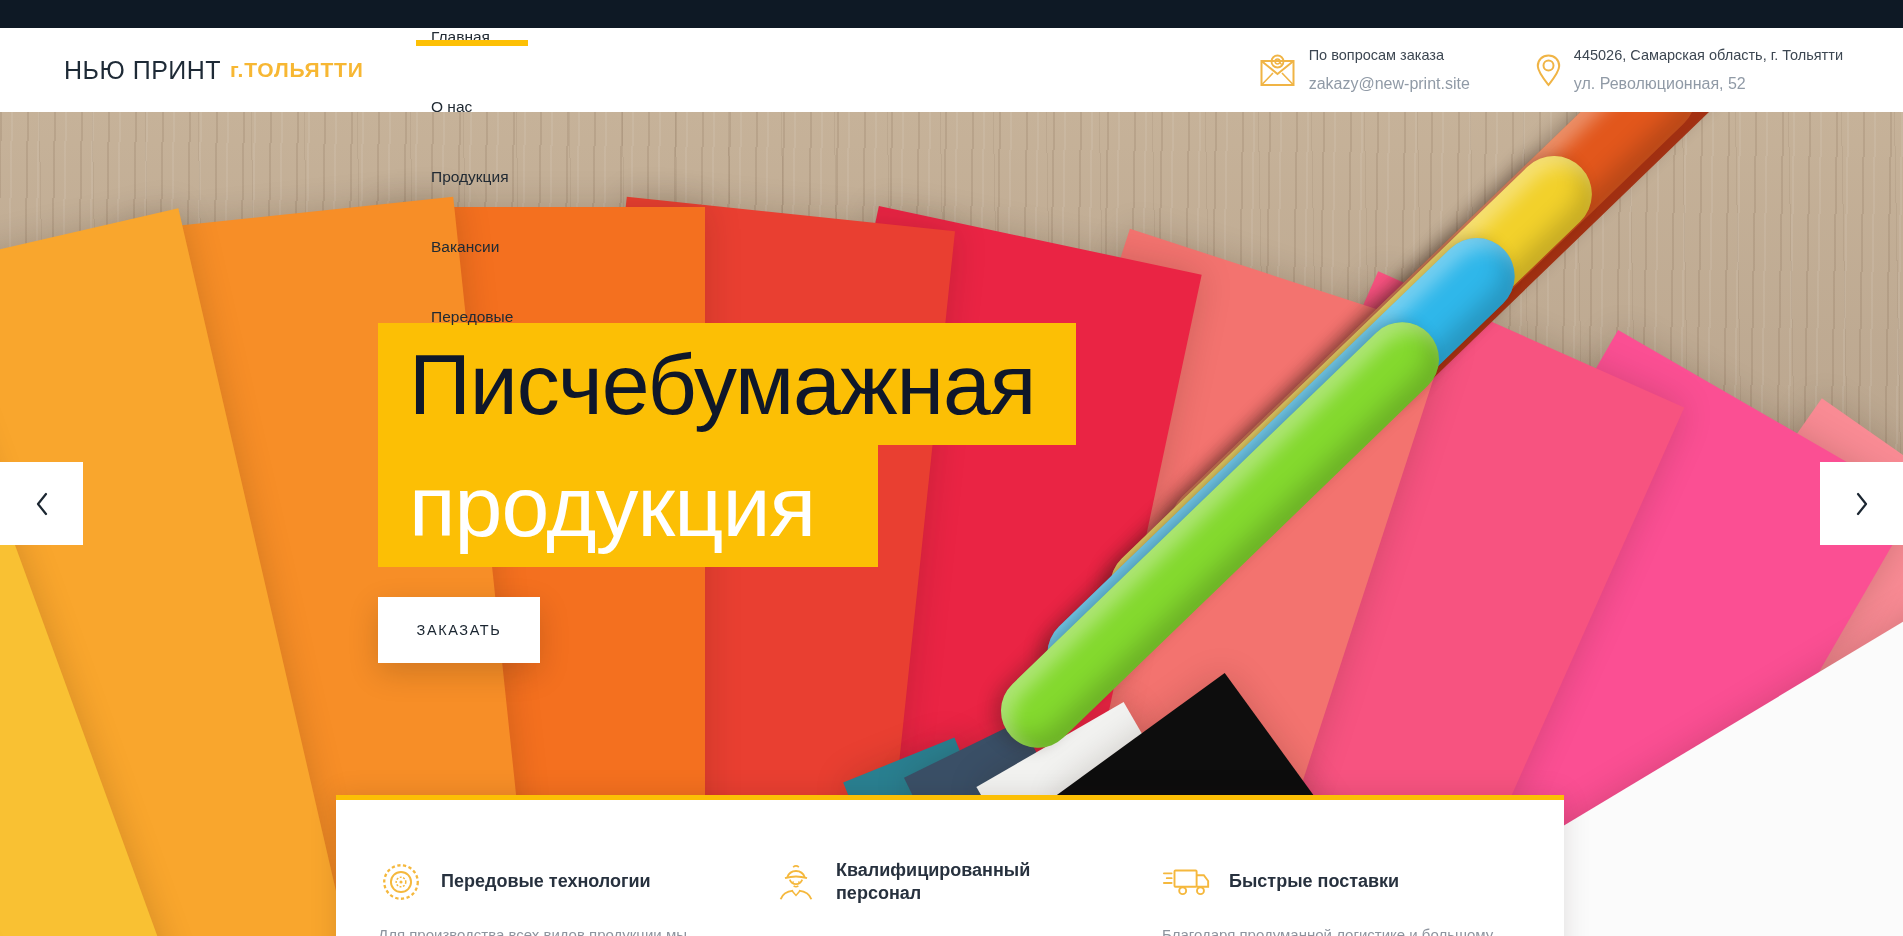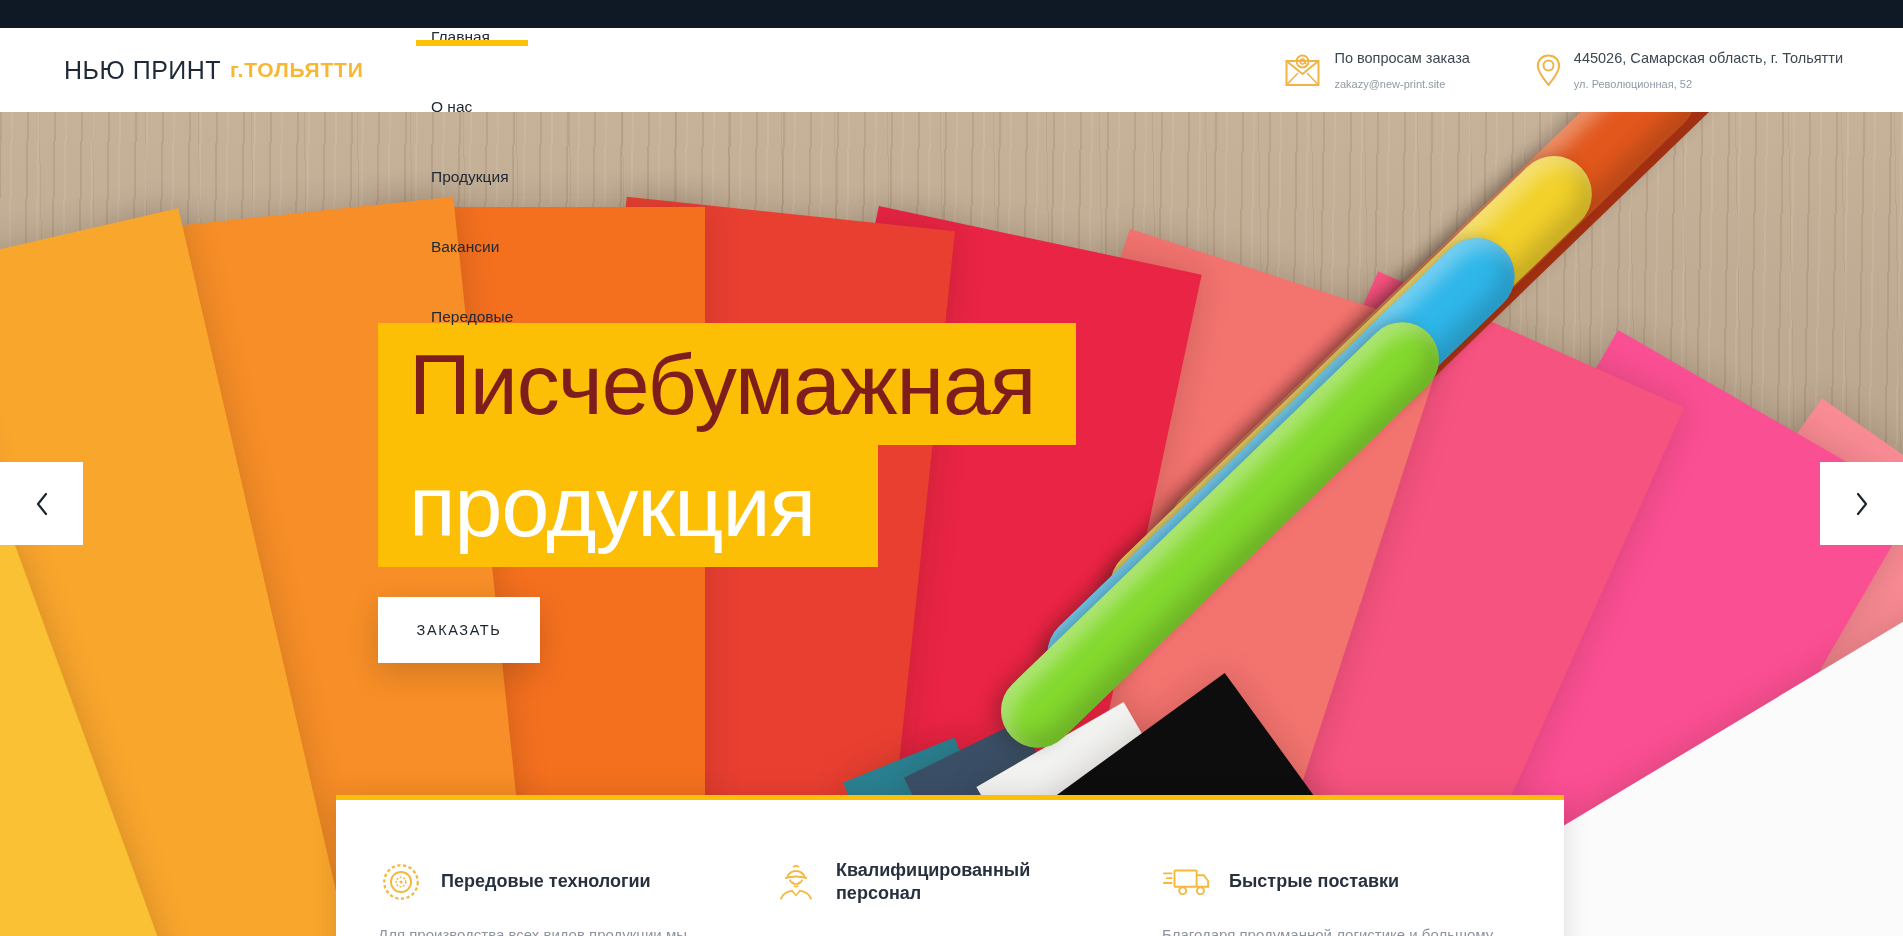--- a/index.html
+++ b/index.html
@@ -45,21 +45,21 @@
     height:6px; background:#fdc005;
   }
   .contacts {
     position:absolute; right:60px; top:0; height:84px;
     display:flex; align-items:center; gap:66px;
   }
   .contact-block { display:flex; align-items:center; gap:13px; }
   .contact-icon { flex:0 0 auto; display:block; }
   .contact-texts { display:flex; flex-direction:column; gap:12px; }
   .contact-title { font-size:14.5px; color:#3d4752; white-space:nowrap; }
-  .contact-sub   { font-size:11px;   color:#909aa6; white-space:nowrap; }
+  .contact-sub   { font-size:16px;   color:#909aa6; white-space:nowrap; }
   .contact-sub.link { cursor:pointer; }
 
   
   .hero {
     position:absolute; left:0; top:112px; width:1903px; height:824px;
     overflow:hidden; z-index:100;
     background-color:#b7a28b;
     background-image:
       repeating-linear-gradient(91deg,
         rgba(90,62,40,.12) 0 2px, rgba(0,0,0,0) 2px 11px,
@@ -81,21 +81,21 @@
     position:absolute; left:378px; z-index:200;
     background:#fcbf05; display:flex; align-items:center;
     padding-left:31px; overflow:hidden;
   }
   .hero-title-box.line1 { top:211px; width:698px; height:122px; }
   .hero-title-box.line2 { top:333px; width:500px; height:122px; }
   .hero-title {
     font-size:86px; font-weight:300; letter-spacing:-1px; line-height:1;
     white-space:nowrap;
   }
-  .hero-title.dark  { color:#7f1d1d; }
+  .hero-title.dark  { color:#0f172a; }
   .hero-title.light { color:#ffffff; }
 
   .cta-button {
     position:absolute; left:378px; top:485px; width:162px; height:66px;
     background:#ffffff; border:none; z-index:200; cursor:pointer;
     font-family:"Liberation Sans", sans-serif;
     font-size:14.5px; font-weight:500; letter-spacing:1.6px; color:#1a2530;
     box-shadow:0 10px 30px rgba(40,20,10,.18);
   }
 

